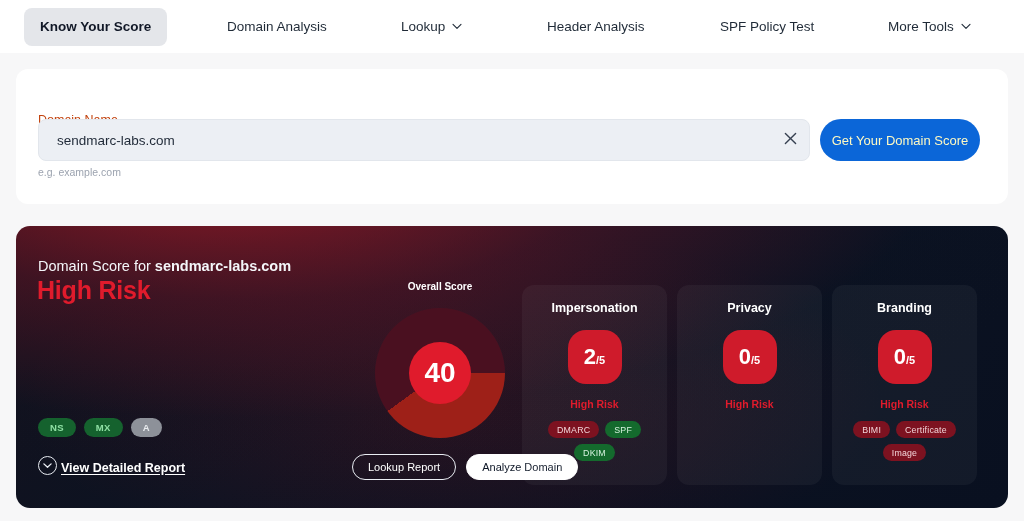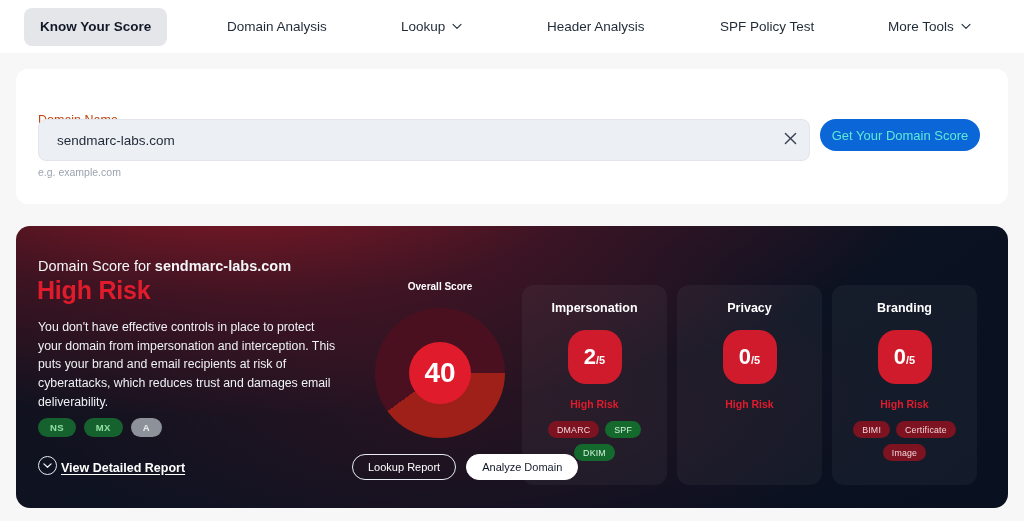--- a/index.html
+++ b/index.html
@@ -47,22 +47,22 @@
   }
   .clear-btn {
     width: 38px; height: 100%; display: flex; align-items: center;
     justify-content: center; cursor: pointer; color: #374151;
   }
   .hint {
     position: absolute; left: 22px; top: 97px;
     font-size: 10.5px; color: #9ca3af;
   }
   .score-btn {
-    position: absolute; left: 804px; top: 50px; width: 160px; height: 32px;
-    background: #0b66d8; color: #5eead4; border: 0; border-radius: 21px;
+    position: absolute; left: 804px; top: 50px; width: 160px; height: 42px;
+    background: #0b66d8; color: #fef9c3; border: 0; border-radius: 21px;
     font-family: "Liberation Sans", sans-serif;
     font-size: 13px; cursor: pointer;
   }
 
   
   .result-panel {
     position: absolute; left: 16px; top: 226px; width: 992px; height: 282px;
     border-radius: 14px; overflow: hidden;
     background:
       radial-gradient(115% 150% at 22% -25%, rgba(185,28,40,0.80) 0%, rgba(120,22,40,0.42) 34%, rgba(18,24,38,0.05) 62%, rgba(10,18,32,0) 78%),
@@ -229,21 +229,20 @@
 </div>
 
 <div class="result-panel">
 
   <div class="rp-title">
     <span>Domain Score for </span><b>sendmarc-labs.com</b>
   </div>
 
   <div class="rp-risk">High Risk</div>
 
-  <div class="rp-desc">You don't have effective controls in place to protect your domain from impersonation and interception. This puts your brand and email recipients at risk of cyberattacks, which reduces trust and damages email deliverability.</div>
 
   <div class="rp-chips" id="record-chips">
       <div class="chip green">NS</div>
       <div class="chip green">MX</div>
       <div class="chip gray">A</div>
     </div>
 
   <div class="detail-link">
     <span class="circ">
       <svg width="9" height="9" viewBox="0 0 10 10" fill="none" stroke="currentColor" stroke-width="1.5" stroke-linecap="round" stroke-linejoin="round">

